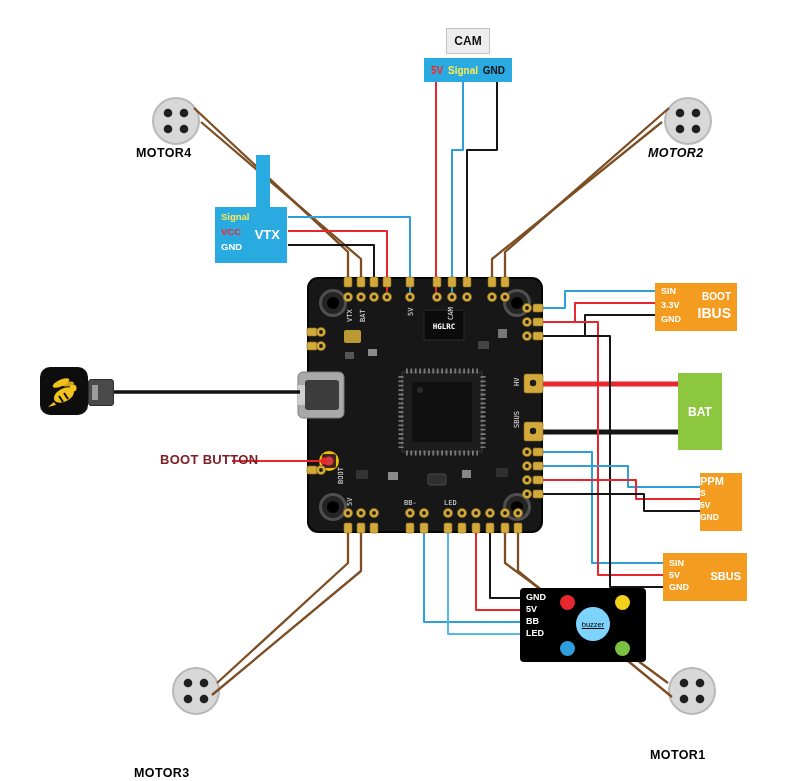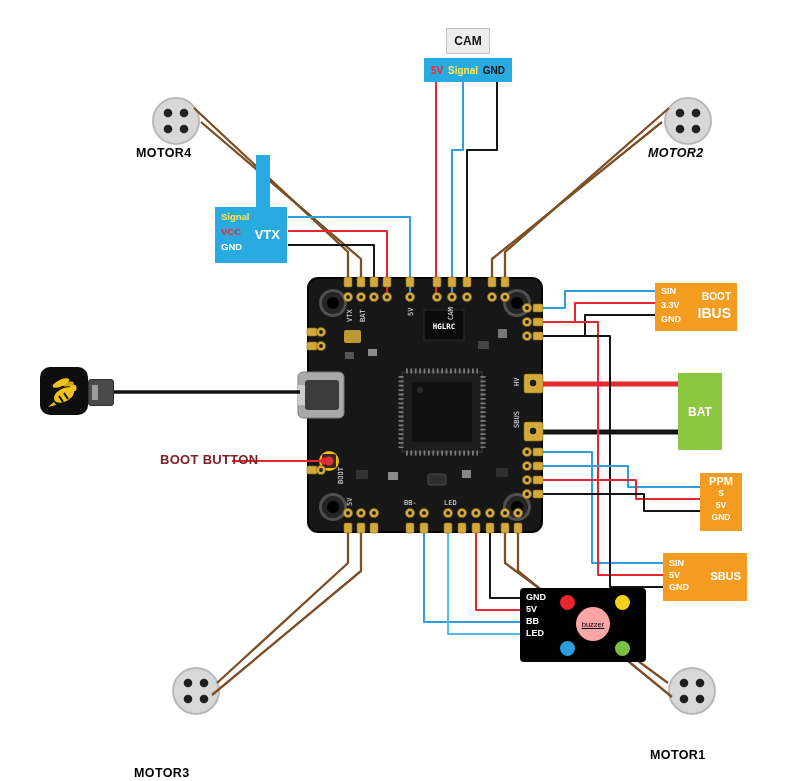--- a/index.html
+++ b/index.html
@@ -47,37 +47,37 @@
   .obox{background:#f39c1f;color:#fff;font-weight:bold;}
   .obox span{position:absolute;}
   .dsmx-box{left:655px;top:283px;width:82px;height:48px;}
   .dsmx-box .p1{left:6px;top:3px;font-size:9px;} .dsmx-box .p2{left:6px;top:17px;font-size:9px;}
   .dsmx-box .p3{left:6px;top:31px;font-size:9px;}
   .dsmx-box .t1{right:6px;top:8px;font-size:10px;} .dsmx-box .t2{right:6px;top:22px;font-size:14px;}
 
   .bat-box{left:678px;top:373px;width:44px;height:77px;background:#8dc63f;color:#fff;font-weight:bold;
            font-size:12px;display:flex;align-items:center;justify-content:center;}
 
-  .ppm-box{left:700px;top:473px;width:42px;height:58px;text-align:center;}
+  .ppm-box{left:700px;top:473px;width:42px;height:58px;}
   .ppm-box span{left:0;right:0;}
   .ppm-box .tt{top:2px;font-size:11px;} .ppm-box .s1{top:15px;font-size:8.5px;}
   .ppm-box .s2{top:27px;font-size:8.5px;} .ppm-box .s3{top:39px;font-size:8.5px;}
 
   .sbus-box{left:663px;top:553px;width:84px;height:48px;}
   .sbus-box .p1{left:6px;top:5px;font-size:9px;} .sbus-box .p2{left:6px;top:17px;font-size:9px;}
   .sbus-box .p3{left:6px;top:29px;font-size:9px;} .sbus-box .tt{right:6px;top:17px;font-size:11px;}
 
   
   .buzzer-box{left:520px;top:588px;width:126px;height:74px;background:#000;border-radius:4px;color:#fff;}
   .buzzer-box .lab{position:absolute;left:6px;font-size:9px;font-weight:bold;line-height:11px;}
   .bz-gnd{top:4px;} .bz-5v{top:16px;} .bz-bb{top:28px;} .bz-led{top:40px;}
   .dot{position:absolute;border-radius:50%;width:15px;height:15px;}
   .dot-red{left:40px;top:7px;background:#e8262d;} .dot-yel{left:95px;top:7px;background:#f5d21a;}
   .dot-blu{left:40px;top:53px;background:#2e9fdc;} .dot-grn{left:95px;top:53px;background:#7ac143;}
-  .dot-buzzer{position:absolute;left:56px;top:19px;width:34px;height:34px;border-radius:50%;background:#fca5a5;
+  .dot-buzzer{position:absolute;left:56px;top:19px;width:34px;height:34px;border-radius:50%;background:#7dd3fc;
               color:#000;font-size:7.5px;display:flex;align-items:center;justify-content:center;text-decoration:underline;}
 
   .motor-label{position:absolute;width:80px;text-align:left;font-size:12.5px;font-weight:bold;
                color:#000;letter-spacing:.4px;z-index:2;}
   .ml4{left:136px;top:146px;} .ml2{left:648px;top:146px;font-style:italic;} .ml3{left:134px;top:766px;} .ml1{left:650px;top:748px;}
 </style>
 </head>
 <body>
 
 <div class="stage">

